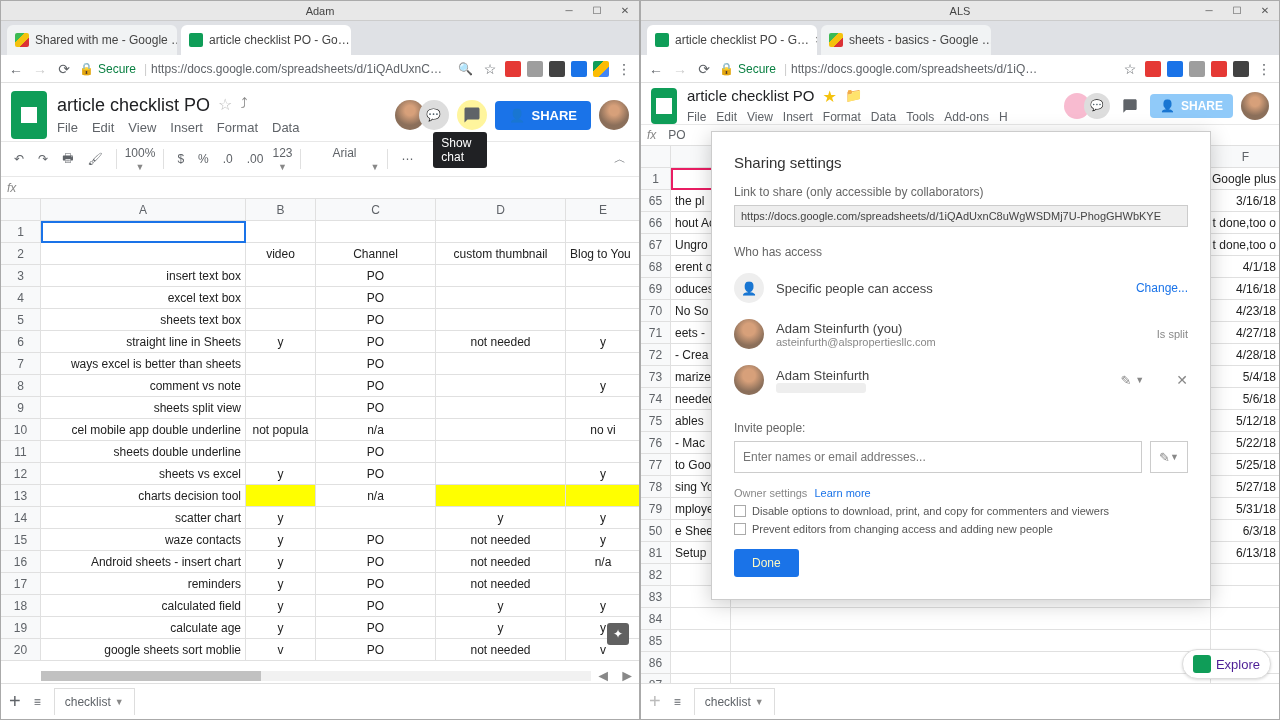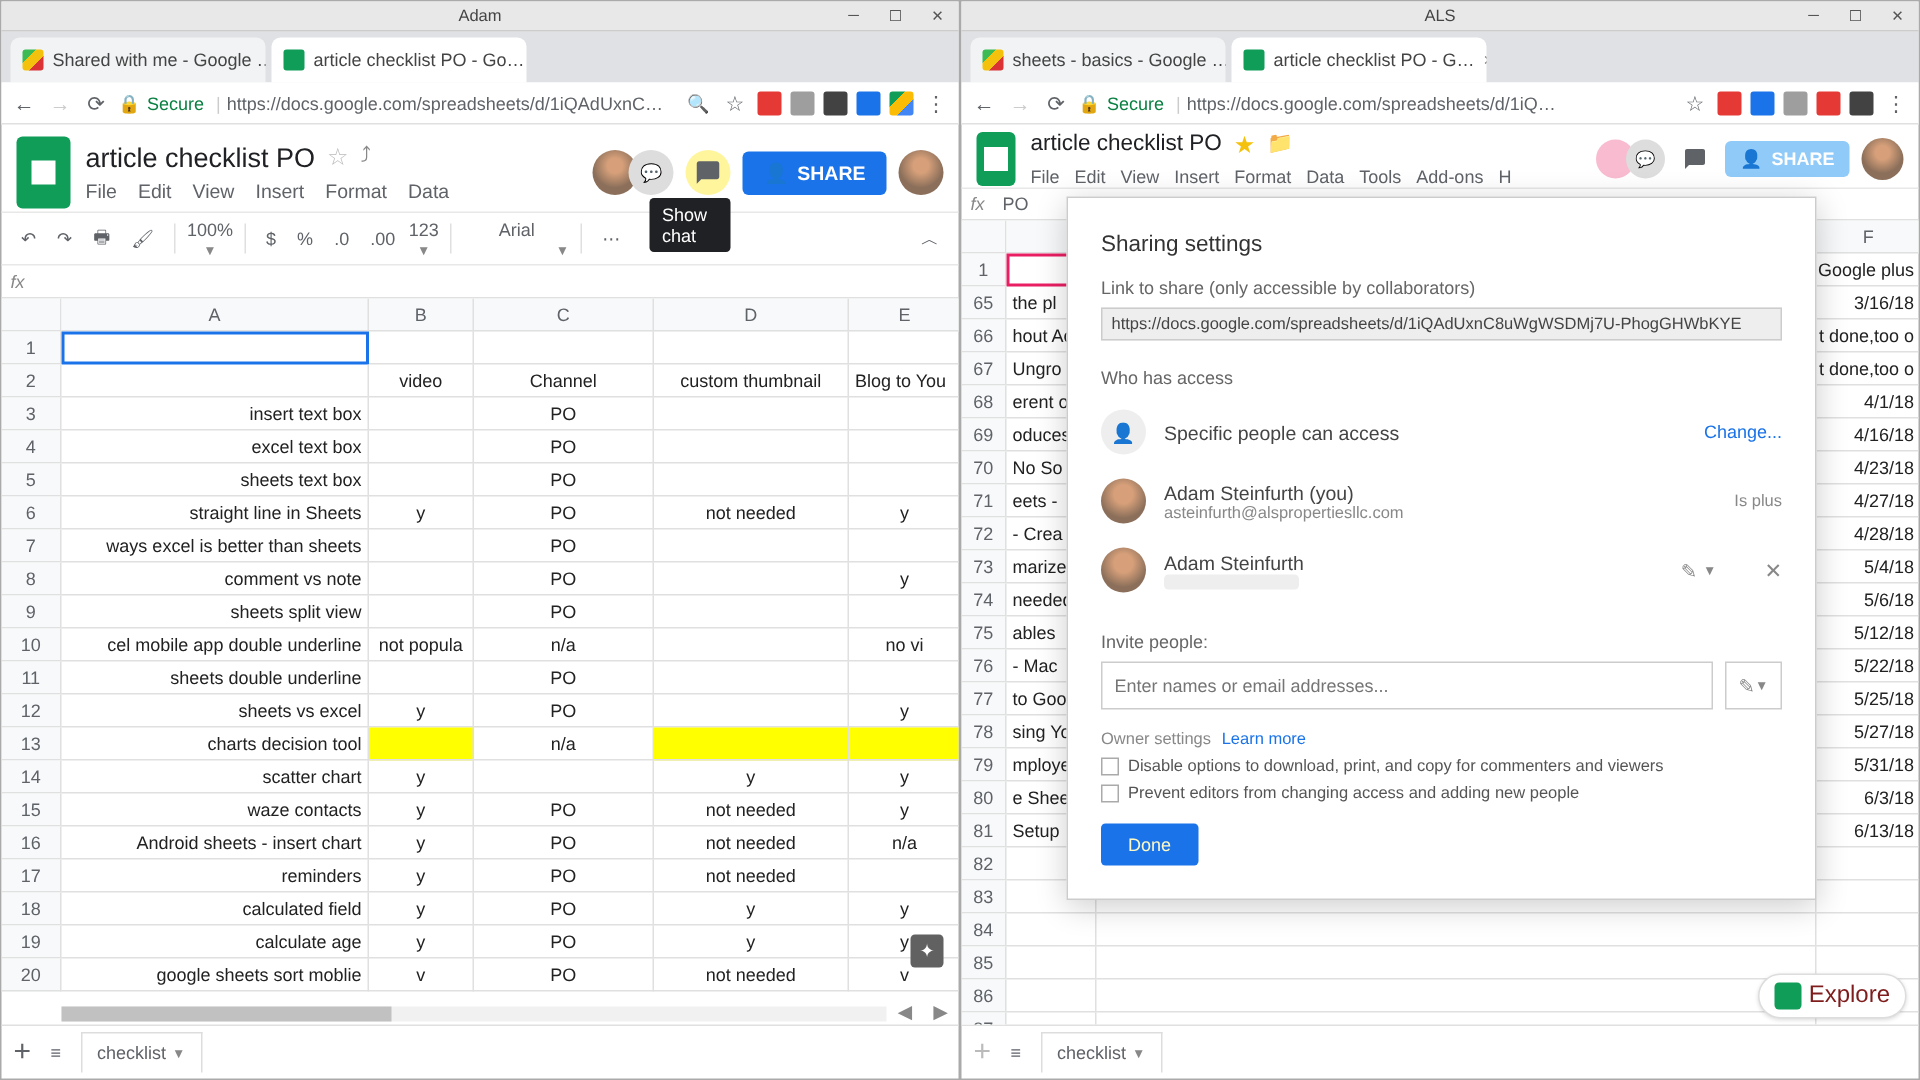--- a/index.html
+++ b/index.html
@@ -84,21 +84,21 @@
 .edit-ic { margin-left: auto; color: #888; display: flex; align-items: center; gap: 4px; }
 .rm-ic { color: #888; font-size: 14px; cursor: pointer; }
 .invite-box { display: flex; gap: 8px; margin-top: 6px; }
 .invite-input { flex: 1; border: 1px solid #ccc; padding: 8px; font-size: 12px; }
 .invite-pen { width: 38px; border: 1px solid #ccc; display: flex; align-items: center; justify-content: center; color: #888; }
 .owner-settings { font-size: 11px; color: #888; margin-top: 14px; }
 .owner-settings a { color: #1a73e8; text-decoration: none; margin-left: 4px; }
 .chk-row { display: flex; align-items: center; gap: 6px; font-size: 11px; color: #555; margin-top: 6px; }
 .chk { width: 12px; height: 12px; border: 1px solid #aaa; }
 .done-btn { background: #1a73e8; color: #fef9c3; padding: 7px 18px; border-radius: 3px; font-size: 12px; margin-top: 14px; display: inline-block; cursor: pointer; }
-.explore-chip { position: absolute; right: 8px; bottom: 40px; background: #fff; border: 1px solid #ddd; border-radius: 18px; padding: 5px 10px; font-size: 16px; color: #7f1d1d; display: flex; align-items: center; gap: 5px; box-shadow: 0 1px 3px rgba(0,0,0,0.15); }
+.explore-chip { position: absolute; right: 8px; bottom: 40px; background: #fff; border: 1px solid #ddd; border-radius: 18px; padding: 5px 10px; font-size: 13px; color: #4c1d95; display: flex; align-items: center; gap: 5px; box-shadow: 0 1px 3px rgba(0,0,0,0.15); }
 .explore-ic { width: 18px; height: 18px; background: #0f9d58; border-radius: 3px; }
 .scroll-x { position: absolute; bottom: 0; left: 40px; right: 0; height: 14px; display: flex; align-items: center; }
 .scroll-track { flex: 1; height: 10px; background: #f1f1f1; position: relative; }
 .scroll-thumb { position: absolute; left: 0; width: 40%; height: 100%; background: #c1c1c1; }
 .sq-btn { position: absolute; bottom: 38px; right: 10px; width: 22px; height: 22px; background: #616161; border-radius: 3px; display:flex;align-items:center;justify-content:center;color:#fff;font-size:12px;}
 </style>
 </head>
 <body>
 
 <div class="window left">
@@ -363,28 +363,28 @@
 <div class="window right">
   <div class="titlebar">
     <span>ALS</span>
     <div class="titlebar-controls">
       <span class="titlebar-btn">─</span>
       <span class="titlebar-btn">☐</span>
       <span class="titlebar-btn">✕</span>
     </div>
   </div>
   <div class="tabstrip">
-    <div class="tab">
-        <span class="favicon drive"></span>
-        <span>sheets - basics - Google …</span>
-      </div>
     <div class="tab active">
         <span class="favicon sheets"></span>
         <span>article checklist PO - G…</span>
         <span class="x">×</span>
+      </div>
+    <div class="tab">
+        <span class="favicon drive"></span>
+        <span>sheets - basics - Google …</span>
       </div>
   </div>
   <div class="addr-bar">
     <span class="nav-btn">←</span>
     <span class="nav-btn" style="color:#ccc">→</span>
     <span class="nav-btn">⟳</span>
     <div class="url-box">
       <span style="color:#0b8043;margin-right:4px">🔒</span>
       <span class="secure">Secure</span>
       <span style="color:#ccc;margin:0 4px">|</span>
@@ -507,21 +507,21 @@
         <div class="cell "></div>
         <div class="cell right-align">5/25/18</div>
         <div class="cell rowhdr">78</div>
         <div class="cell ">sing Yo</div>
         <div class="cell "></div>
         <div class="cell right-align">5/27/18</div>
         <div class="cell rowhdr">79</div>
         <div class="cell ">mployee</div>
         <div class="cell "></div>
         <div class="cell right-align">5/31/18</div>
-        <div class="cell rowhdr">80</div>
+        <div class="cell rowhdr">50</div>
         <div class="cell ">e Shee</div>
         <div class="cell "></div>
         <div class="cell right-align">6/3/18</div>
         <div class="cell rowhdr">81</div>
         <div class="cell "> Setup</div>
         <div class="cell "></div>
         <div class="cell right-align">6/13/18</div>
         <div class="cell rowhdr">82</div>
         <div class="cell "></div>
         <div class="cell "></div>
@@ -572,21 +572,21 @@
       <div class="acc-ic">👤</div>
       <span>Specific people can access</span>
       <span class="change-link">Change...</span>
     </div>
     <div class="access-row">
       <div class="acc-ic photo"></div>
       <div>
         <div>Adam Steinfurth (you)</div>
         <div style="font-size:11px;color:#888">asteinfurth@alspropertiesllc.com</div>
       </div>
-      <span class="owner-txt">Is plus</span>
+      <span class="owner-txt">Is split</span>
     </div>
     <div class="access-row">
       <div class="acc-ic photo"></div>
       <div>
         <div>Adam Steinfurth</div>
         <div style="font-size:11px;color:#ccc;background:#eee;width:90px;height:10px;border-radius:3px"></div>
       </div>
       <span class="edit-ic">✎ <span class="arrow-dn">▼</span></span>
       <span class="rm-ic" style="margin-left:20px">✕</span>
     </div>

